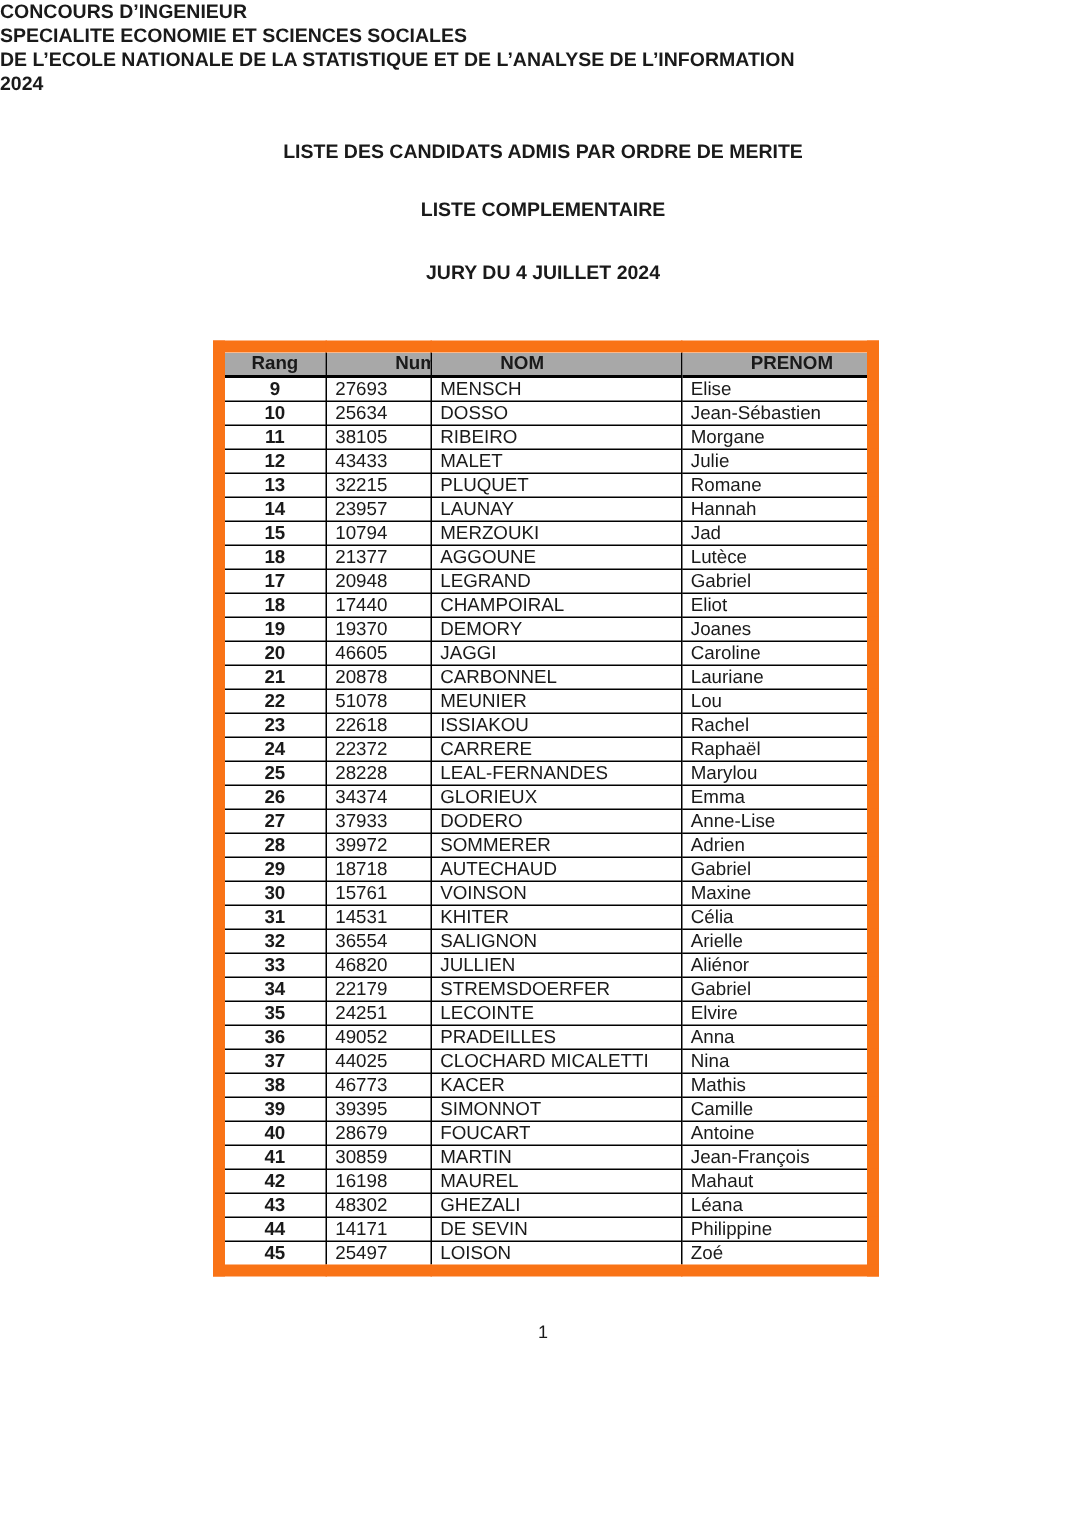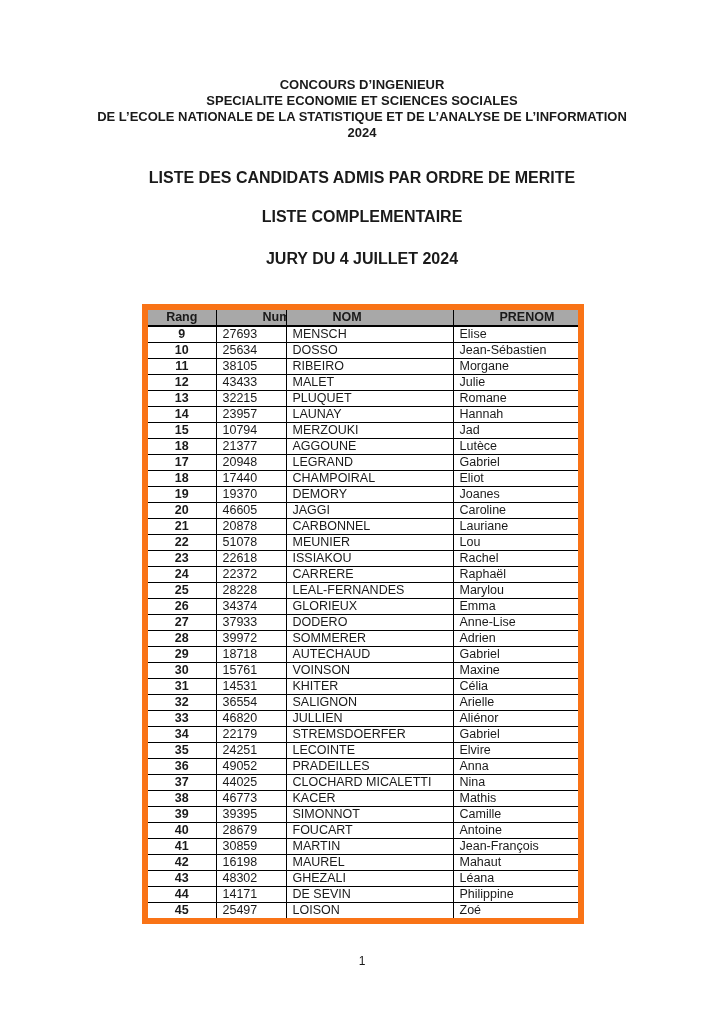--- a/index.html
+++ b/index.html
@@ -11,30 +11,28 @@
     color: #1a1a1a;
     overflow: hidden;
   }
   .doc-page {
     width: 724px;
     height: 1024px;
     background: #ffffff;
     position: relative;
   }
   .doc-header {
-    padding-top: 77px;
+    font-weight: bold;
+    font-size: 13px;
+    line-height: 16px;
+  }
+  .subtitle {
     text-align: center;
     font-weight: bold;
     font-size: 13px;
-    line-height: 16px;
-  }
-  .subtitle {
-    text-align: center;
-    font-weight: bold;
-    font-size: 16px;
     line-height: 16px;
   }
   .subtitle-merite { margin-top: 29px; }
   .subtitle-complementaire { margin-top: 23px; }
   .subtitle-jury { margin-top: 26px; }
   table.candidates {
     border-collapse: collapse;
     margin-left: 142px;
     margin-top: 37px;
     width: 436px;
@@ -45,21 +43,21 @@
   table.candidates td {
     border: 1px solid #000;
     height: 16px;
     padding: 0 0 0 6px;
     text-align: left;
     vertical-align: middle;
     white-space: nowrap;
     overflow: hidden;
     line-height: 15px;
   }
-  table.candidates { border: 6px solid #f97316; }
+  table.candidates { border: 8px solid #f97316; }
   table.candidates thead th {
     font-weight: bold;
     border-bottom: 2px solid #000;
     padding-left: 46px;
   }
   col.c-rang   { width: 71px; }
   col.c-numero { width: 70px; }
   col.c-nom    { width: 167px; }
   col.c-prenom { width: 128px; }
   table.candidates th.rang,

